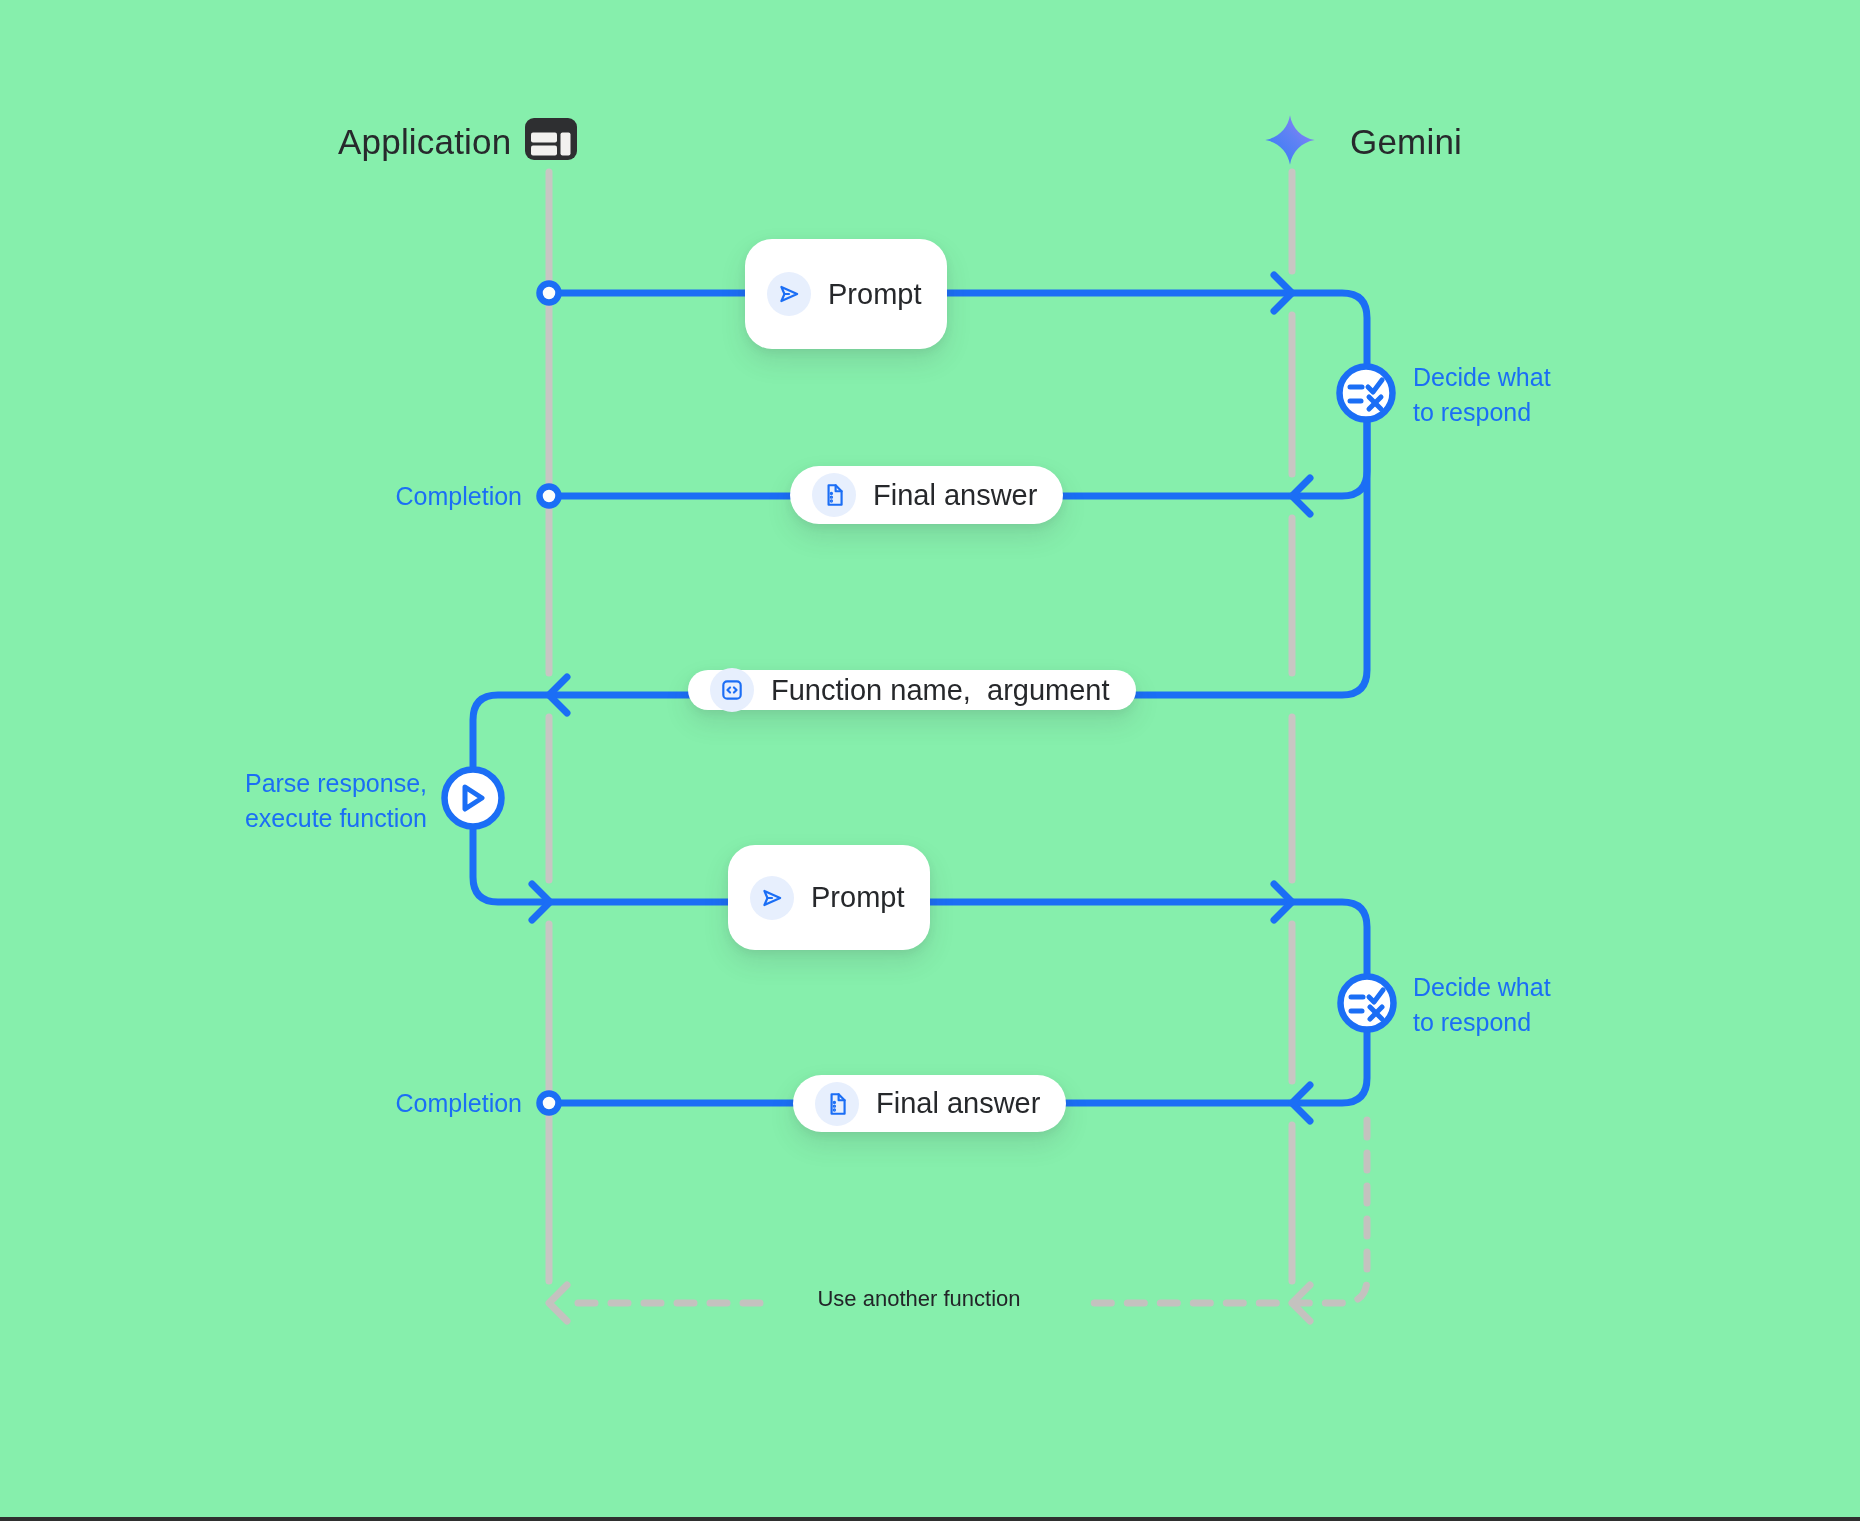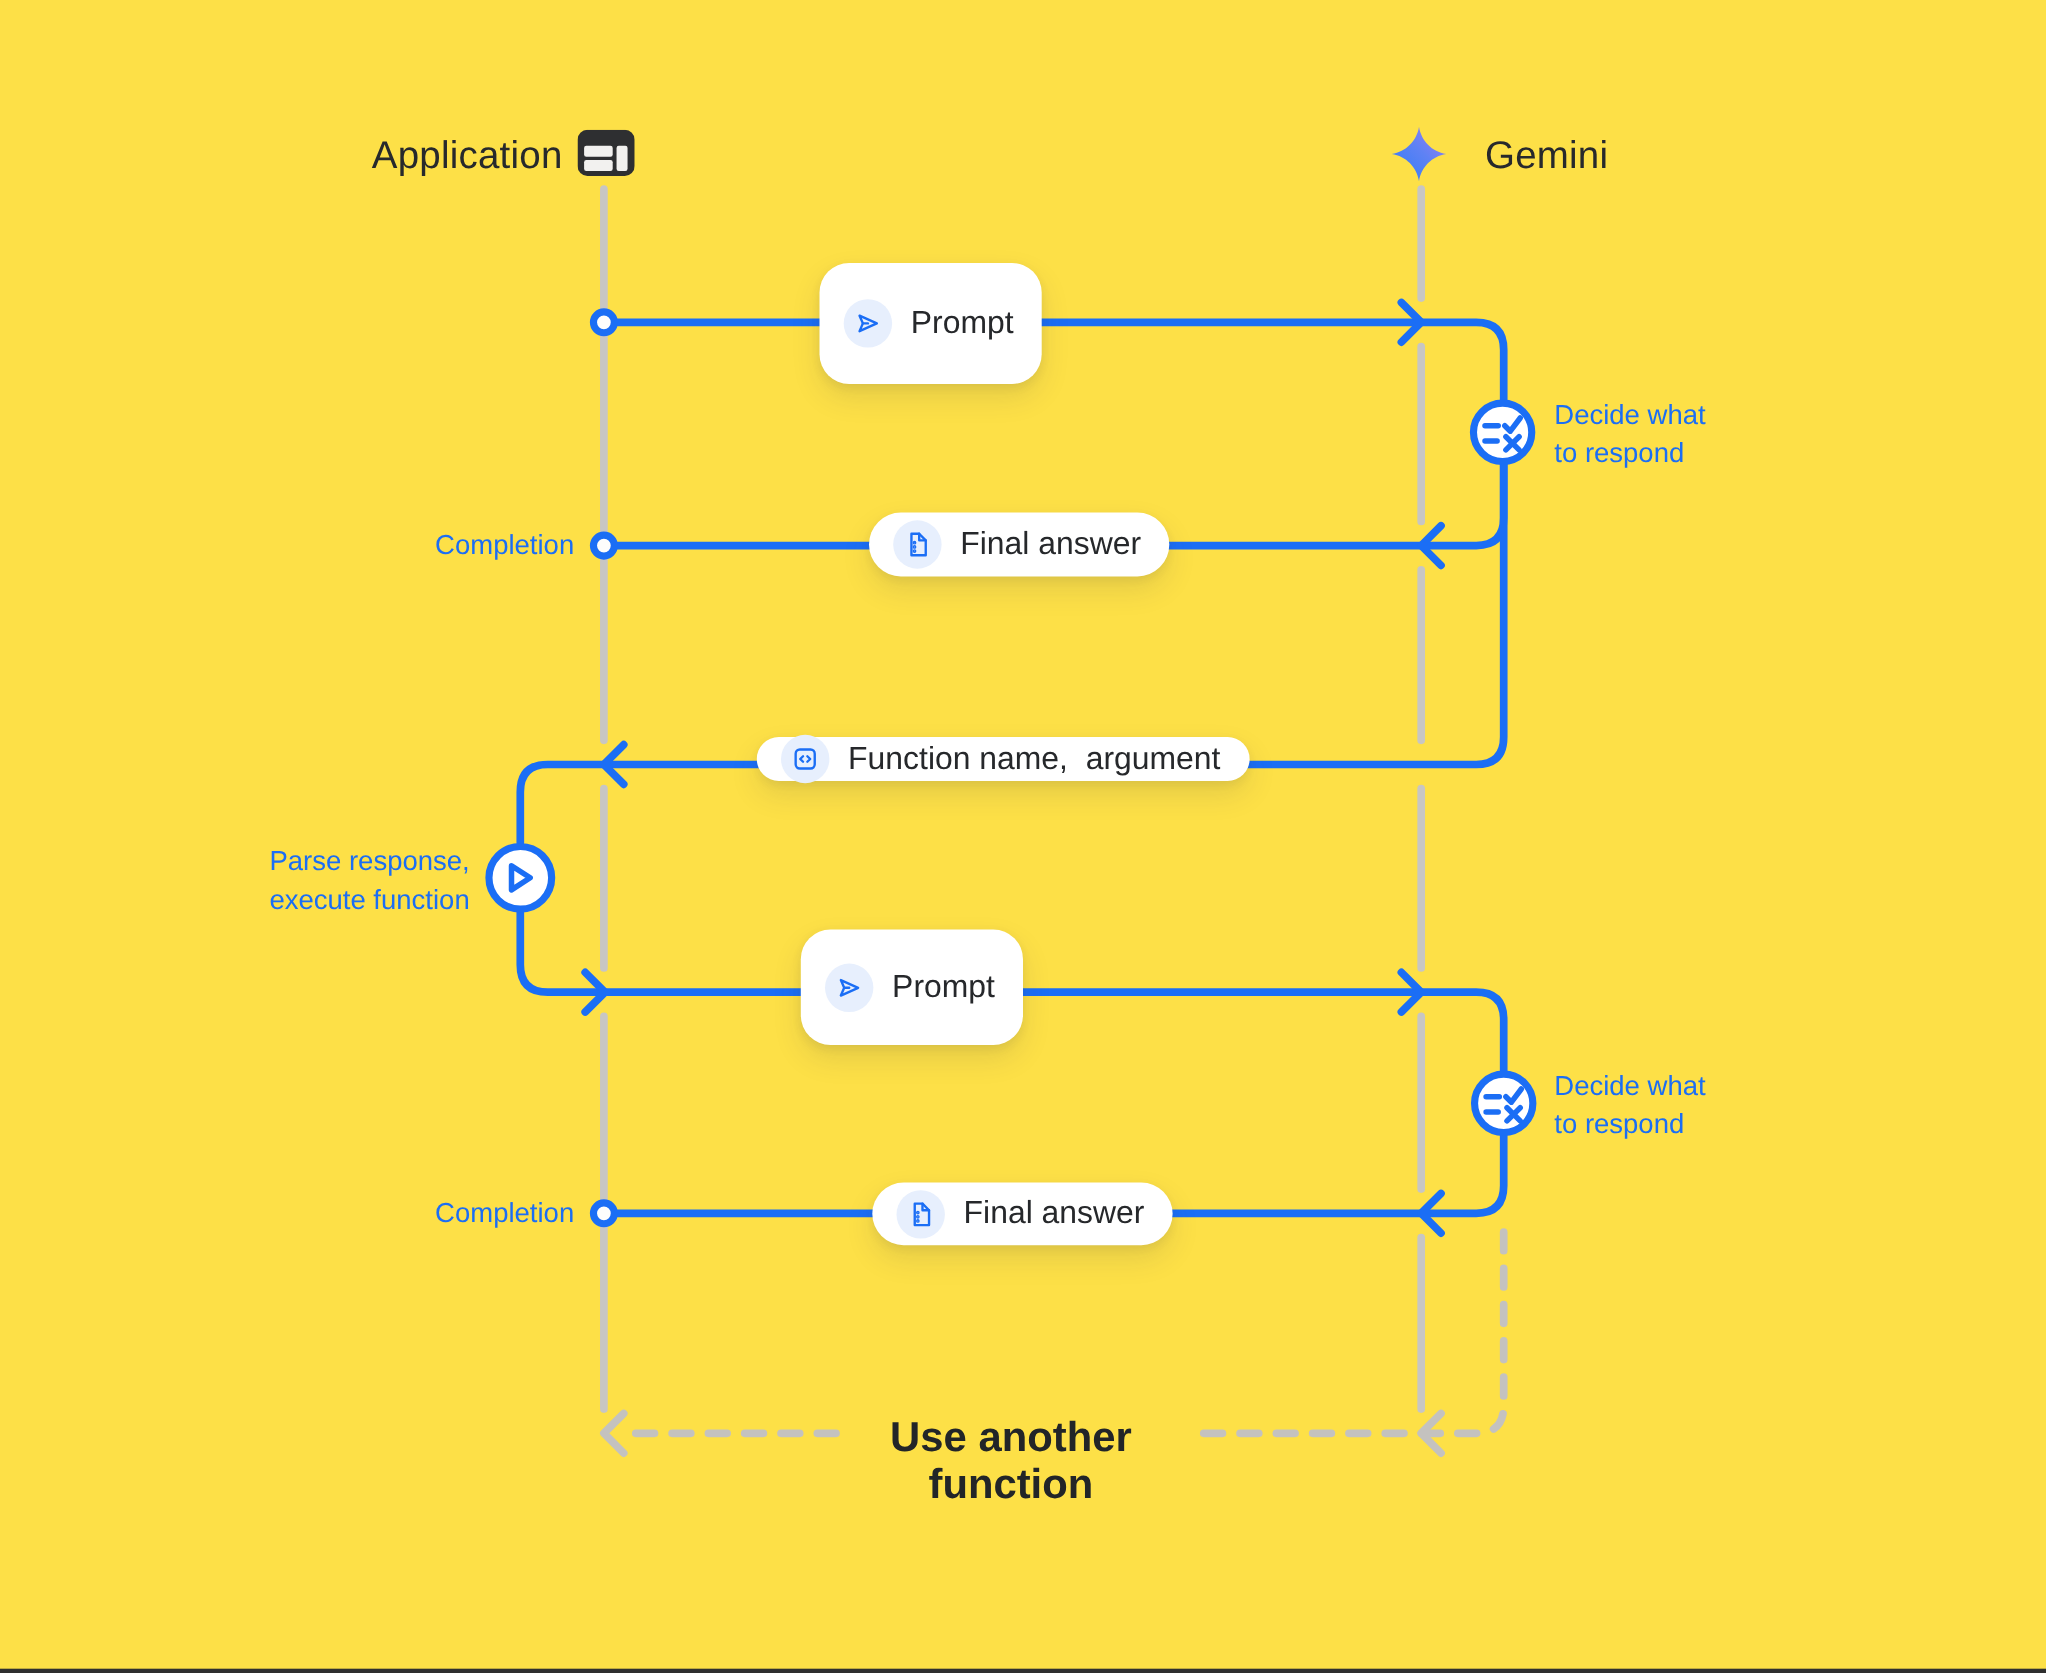--- a/index.html
+++ b/index.html
@@ -1,30 +1,30 @@
 <!DOCTYPE html>
 <html><head>
 <meta charset="utf-8">
 <style>
   html,body{margin:0;padding:0;background:#f2f1ef;}
-  #stage{position:relative;width:1860px;height:1521px;background:#fde047;overflow:hidden;
+  #stage{position:relative;width:1860px;height:1521px;background:#86efac;overflow:hidden;
          font-family:"Liberation Sans", sans-serif;}
   #flow-svg{position:absolute;left:0;top:0;}
   .abs{position:absolute;}
   .actor-label{font-size:35px;color:#27292c;font-weight:500;letter-spacing:.2px;}
   .msg-box{position:absolute;display:inline-flex;flex-direction:row;justify-content:space-evenly;
            background:#ffffff;border-radius:27px;padding:0 26px 0 22px;
            box-shadow:0 12px 26px rgba(60,64,67,.13), 0 3px 8px rgba(60,64,67,.08);}
   .msg-pill{border-radius:29px;}
   .msg-row{display:flex;align-items:center;gap:17px;}
   .chip{width:44px;height:44px;border-radius:50%;background:#e7effd;display:flex;
         align-items:center;justify-content:center;flex:0 0 auto;}
   .box-label{font-size:29px;color:#26282b;white-space:pre;}
   .blue-note{color:#1b6ef5;font-size:25px;line-height:35px;}
-  .dark-note{color:#222528;font-size:38px;font-weight:700;}
+  .dark-note{color:#222528;font-size:22px;font-weight:400;}
   .right{text-align:right;}
   .center{text-align:center;}
   #bottom-bar{position:absolute;left:0;top:1517px;width:1860px;height:4px;background:#2f2f2f;}
 </style>
 </head>
 <body>
 
 <div id="stage">
 
   <svg id="flow-svg" width="1860" height="1521" viewBox="0 0 1860 1521">

